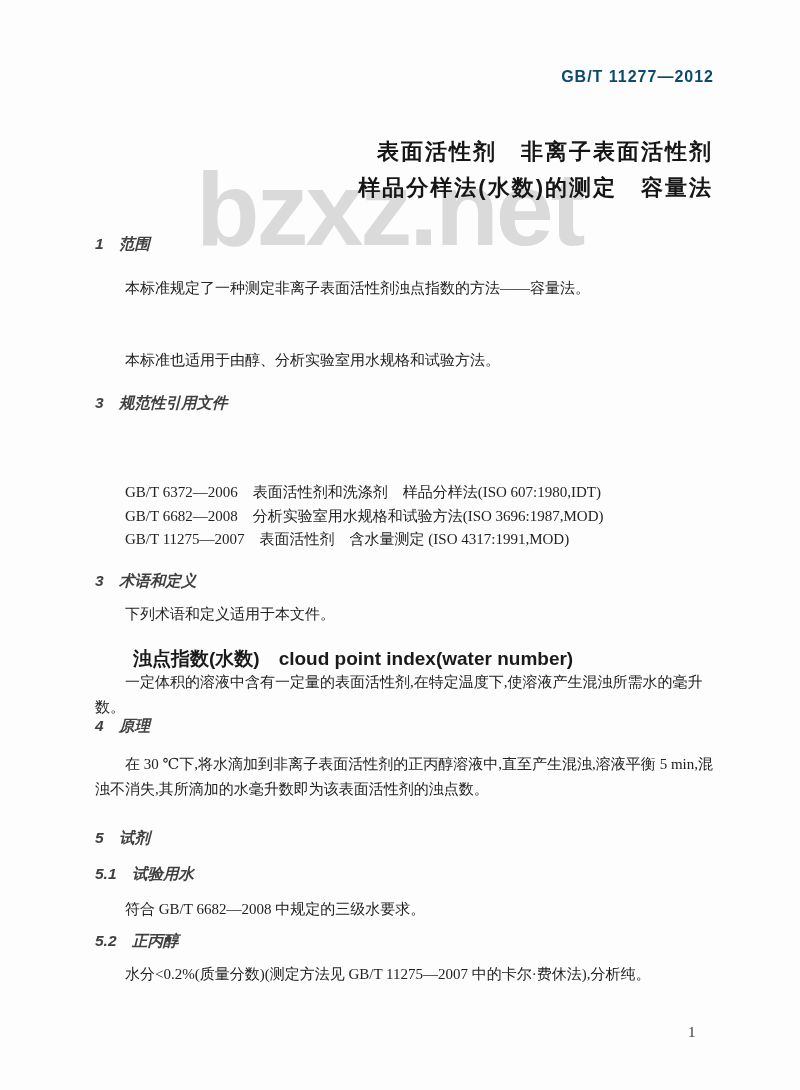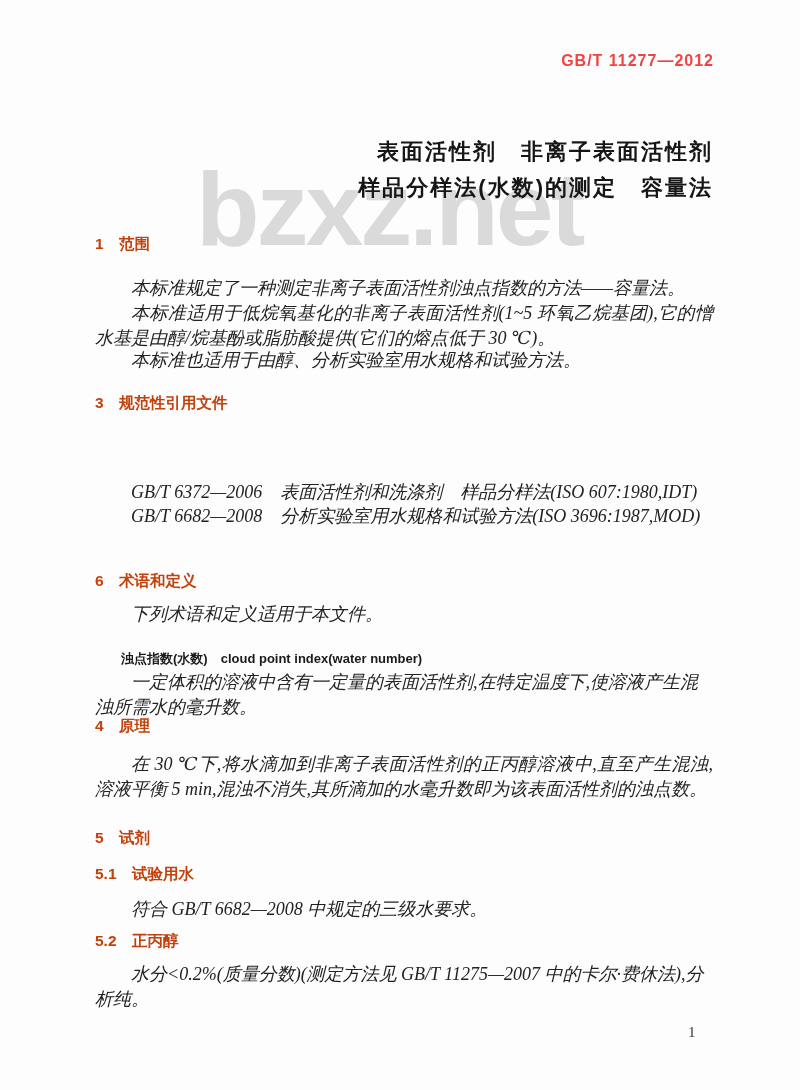--- a/index.html
+++ b/index.html
@@ -10,27 +10,27 @@
     margin: 0 auto;
     background: #fdfdfd;
     overflow: hidden;
     color: #1e1e1e;
     font-family: "Liberation Serif", "DejaVu Serif", serif;
   }
   .abs { position: absolute; left: 95px; width: 618px; }
 
   .std-number {
     position: absolute;
-    top: 52px;
+    top: 68px;
     right: 86px;
     font-family: "Liberation Sans", "DejaVu Sans", sans-serif;
     font-weight: bold;
     font-size: 16px;
     letter-spacing: 1px;
-    color: #ef4444;
+    color: #0c4a6e;
     margin-left: 16px;
   }
 
   .watermark {
     position: absolute;
     left: 196px;
     top: 118px;
     font-family: "Liberation Sans", "DejaVu Sans", sans-serif;
     font-weight: bold;
     font-size: 104px;
@@ -52,38 +52,38 @@
     letter-spacing: 2px;
     color: #161616;
     z-index: 1;
   }
 
   .sec-heading {
     font-family: "Liberation Sans", "DejaVu Sans", sans-serif;
     font-weight: bold;
     font-size: 15.5px;
     line-height: 22px;
-    color: #c2410c;
+    color: #404040;
     z-index: 1;
+    font-style: italic;
   }
 
   .body-text {
-    font-size: 18px;
+    font-size: 15px;
     line-height: 25px;
     color: #222222;
     z-index: 1;
-    font-style: italic;
   }
   .indent { text-indent: 2em; }
   .just { text-align: justify; }
 
   .term-line {
     font-family: "Liberation Sans", "DejaVu Sans", sans-serif;
     font-weight: bold;
-    font-size: 13px;
+    font-size: 19px;
     line-height: 22px;
     text-indent: 2em;
     color: #1a1a1a;
   }
 
   .page-number {
     position: absolute;
     top: 1024px;
     left: 688px;
     font-size: 15px;
@@ -99,28 +99,28 @@
 
   <div class="std-number">GB/T 11277—2012</div>
 
   <div class="abs doc-title">
     <div>表面活性剂　非离子表面活性剂</div>
     <div>样品分样法(水数)的测定　容量法</div>
   </div>
 
   <div class="abs sec-heading" style="top:233px">1　范围</div>
   <div class="abs body-text indent" style="top:276px">本标准规定了一种测定非离子表面活性剂浊点指数的方法——容量法。</div>
-  <div class="abs body-text indent just" style="top:301px">本标准适用于低烷氧基化的非离子表面活性剂(1~5 环氧乙烷基团),它的憎水基是由醇/烷基酚或脂肪酸提供(它们的熔点低于 30 ℃)。</div>
   <div class="abs body-text indent" style="top:348px">本标准也适用于由醇、分析实验室用水规格和试验方法。</div>
 
   <div class="abs sec-heading" style="top:392px">3　规范性引用文件</div>
   <div class="abs body-text indent" style="top:480px">GB/T 6372—2006　表面活性剂和洗涤剂　样品分样法(ISO 607:1980,IDT)</div>
   <div class="abs body-text indent" style="top:504px">GB/T 6682—2008　分析实验室用水规格和试验方法(ISO 3696:1987,MOD)</div>
+  <div class="abs body-text indent" style="top:527px">GB/T 11275—2007　表面活性剂　含水量测定 (ISO 4317:1991,MOD)</div>
 
-  <div class="abs sec-heading" style="top:570px">6　术语和定义</div>
+  <div class="abs sec-heading" style="top:570px">3　术语和定义</div>
   <div class="abs body-text indent" style="top:602px">下列术语和定义适用于本文件。</div>
   <div class="abs term-line" style="top:648px">浊点指数(水数)　cloud point index(water number)</div>
   <div class="abs body-text indent" style="top:670px">一定体积的溶液中含有一定量的表面活性剂,在特定温度下,使溶液产生混浊所需水的毫升数。</div>
 
   <div class="abs sec-heading" style="top:715px">4　原理</div>
   <div class="abs body-text indent just" style="top:752px">在 30 ℃下,将水滴加到非离子表面活性剂的正丙醇溶液中,直至产生混浊,溶液平衡 5 min,混浊不消失,其所滴加的水毫升数即为该表面活性剂的浊点数。</div>
 
   <div class="abs sec-heading" style="top:827px">5　试剂</div>
   <div class="abs sec-heading" style="top:863px">5.1　试验用水</div>
   <div class="abs body-text indent" style="top:897px">符合 GB/T 6682—2008 中规定的三级水要求。</div>

